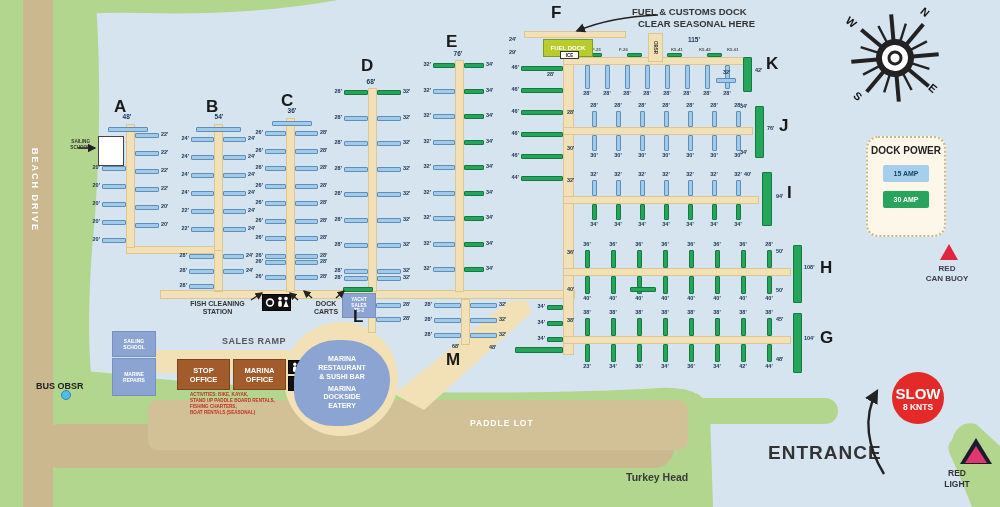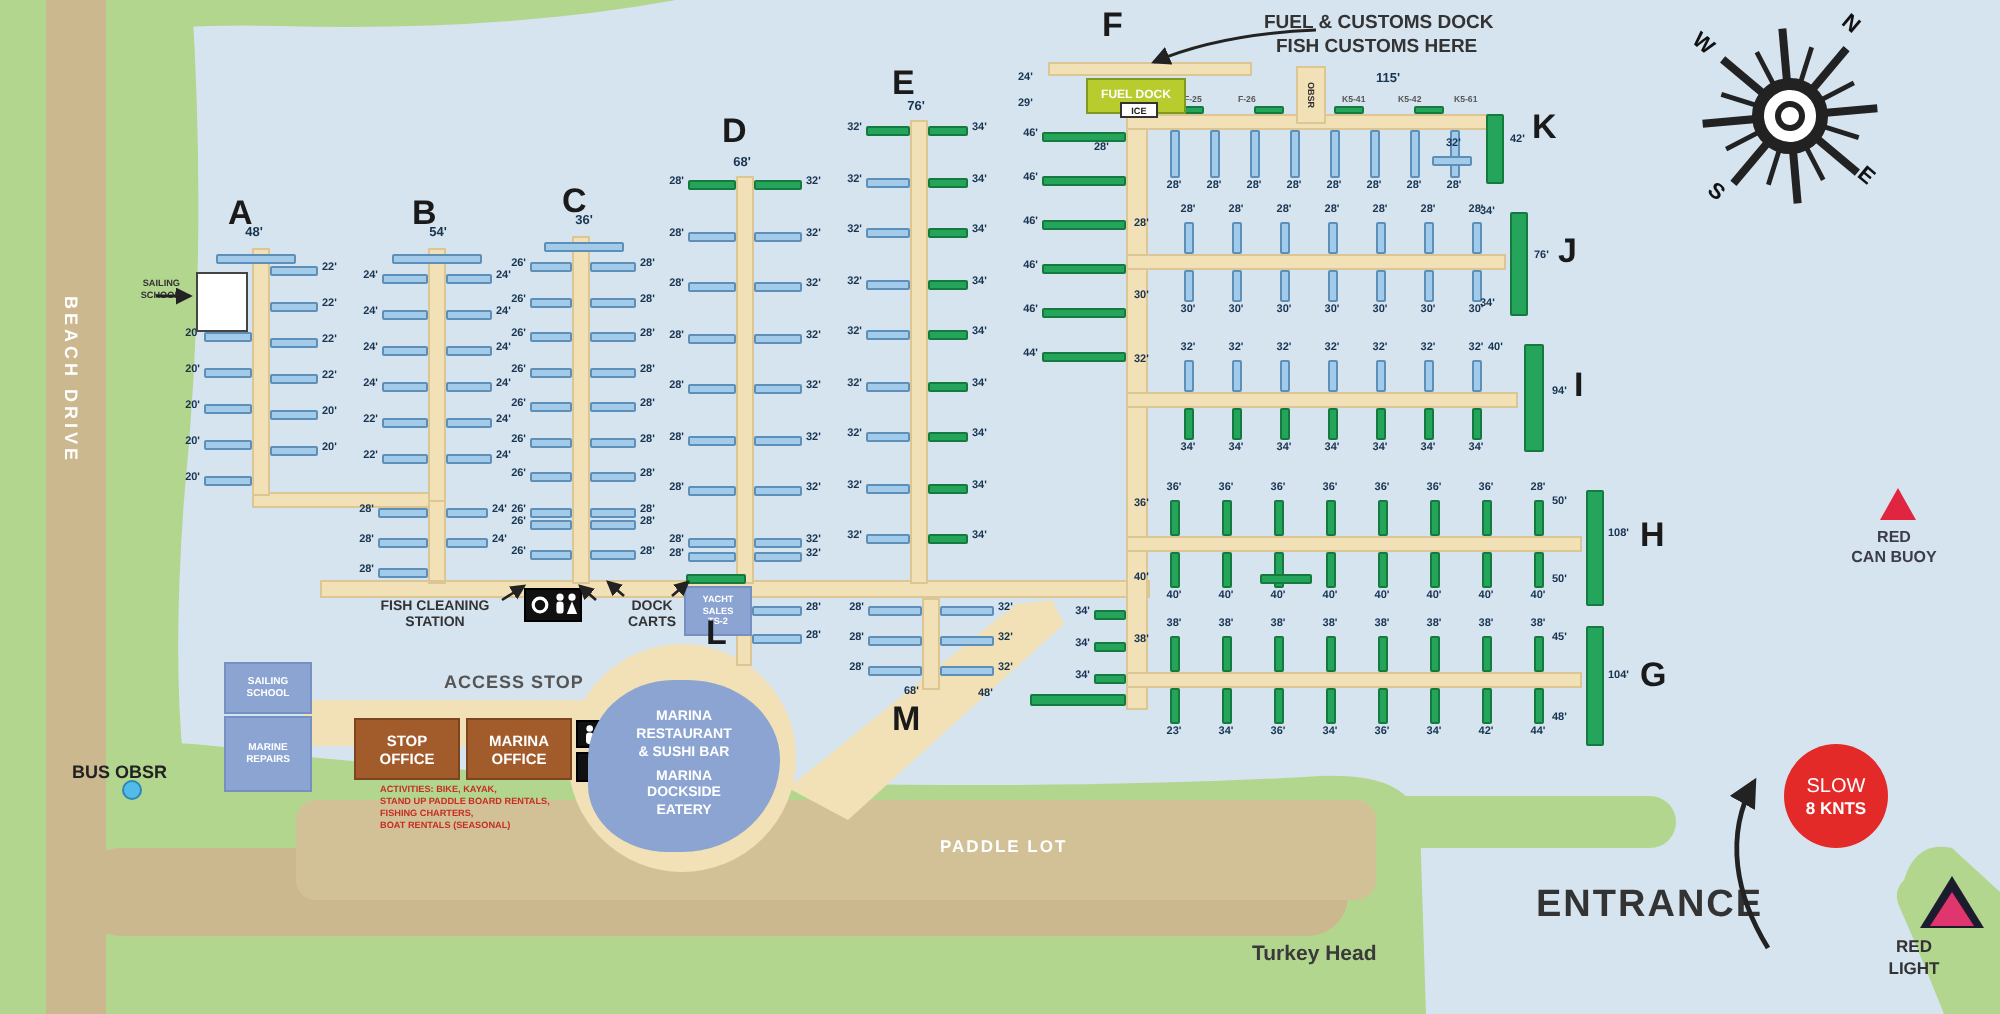--- a/index.html
+++ b/index.html
@@ -45,27 +45,27 @@
     <rect x="40" y="424" rx="20" width="634" height="44" fill="#cbb88f"></rect>
     <rect x="148" y="400" rx="10" width="540" height="50" fill="#d2c197"></rect>
     <circle cx="341" cy="379" r="57" fill="#f2e1b6"></circle>
     <path d="M394,394 L508,302 L526,300 L532,312 L424,410 Z" fill="#f2e1b6"></path>
     <rect x="152" y="350" rx="4" width="168" height="23" fill="#f2e1b6"></rect>
   </svg>
 
   <div class="txt vtext" style="left:30px;top:148px;font-size:9px;font-weight:bold;color:#fff;letter-spacing:2px;">BEACH DRIVE</div>
   <div class="txt" style="left:36px;top:381px;font-size:9px;font-weight:800;color:#222;">BUS OBSR</div>
   <div class="bld" style="left:61px;top:390px;width:10px;height:10px;border-radius:50%;background:#53bbe8;border:1px solid #2a88b8;"></div>
-  <div class="txt" style="left:222px;top:336px;font-size:9px;font-weight:bold;color:#555;letter-spacing:.5px;">ACCESS STOP</div>
+  <div class="txt" style="left:222px;top:336px;font-size:9px;font-weight:bold;color:#555;letter-spacing:.5px;">SALES RAMP</div>
   <div class="txt" style="left:470px;top:419px;font-size:8.5px;font-weight:800;color:#fff;letter-spacing:1px;">PADDLE LOT</div>
   <div class="txt" style="left:626px;top:471px;font-size:10.5px;font-weight:600;color:#3a3a3a;">Turkey Head</div>
   <div class="txt" style="left:768px;top:442px;font-size:19px;font-weight:600;color:#333;letter-spacing:1px;">ENTRANCE</div>
 
   <div class="txt" style="left:632px;top:7px;font-size:9.5px;font-weight:800;color:#333;">FUEL &amp; CUSTOMS DOCK</div>
-  <div class="txt" style="left:638px;top:19px;font-size:9.5px;font-weight:800;color:#333;">FISH CUSTOMS HERE</div>
+  <div class="txt" style="left:638px;top:19px;font-size:9.5px;font-weight:800;color:#333;">CLEAR SEASONAL HERE</div>
 
   <div class="txt" style="left:175px;top:300px;width:85px;text-align:center;font-size:7px;font-weight:800;color:#333;white-space:normal;">
     <span>FISH CLEANING</span><br>
     <span>STATION</span>
   </div>
   <div class="txt" style="left:303px;top:300px;width:46px;text-align:center;font-size:7px;font-weight:800;color:#333;white-space:normal;">
     <span>DOCK</span><br>
     <span>CARTS</span>
   </div>
   <div class="bld blackbox" style="left:262px;top:294px;width:29px;height:17px;gap:1px;">
@@ -147,20 +147,25 @@
   <div class="bld ctr" style="left:543px;top:39px;width:50px;height:18px;background:#b8cc2e;border:1px solid #7f9a1f;color:#fff;font-weight:800;font-size:6px;">
     <span>FUEL DOCK</span>
   </div>
   <div class="bld ctr" style="left:560px;top:51px;width:19px;height:8px;background:#fff;border:1px solid #333;color:#222;font-weight:800;font-size:4.6px;z-index:6;">
     <span>ICE</span>
   </div>
   <div class="bld ctr pier" style="left:648px;top:33px;width:15px;height:29px;z-index:4;">
     <span class="vtext" style="font-size:4.5px;font-weight:800;color:#333;">OBSR</span>
   </div>
 
+  <div class="legend">
+    <div class="ttl">DOCK POWER</div>
+    <div class="sw" id="sw0" style="background: rgb(166, 207, 236); color: rgb(23, 69, 107);">15 AMP</div>
+    <div class="sw" id="sw1" style="background: rgb(41, 164, 92); color: rgb(255, 255, 255);">30 AMP</div>
+  </div>
 
   <svg style="position:absolute;left:842px;top:5px;z-index:5;" width="106" height="106" viewBox="0 0 106 106">
     <g transform="translate(53,53) rotate(40)">
       <g stroke="#222" stroke-width="4">
         <line y1="-44" y2="44"></line>
         <line x1="-44" x2="44"></line>
         <line x1="-31" y1="-31" x2="31" y2="31"></line>
         <line x1="-31" y1="31" x2="31" y2="-31"></line>
       </g>
       <g stroke="#222" stroke-width="2.4">
@@ -178,21 +183,21 @@
   <div class="txt" style="left:854px;top:90px;font-size:11px;font-weight:800;color:#111;transform:rotate(40deg);">S</div>
   <div class="txt" style="left:846px;top:16px;font-size:11px;font-weight:800;color:#111;transform:rotate(40deg);">W</div>
 
   <div class="tri" style="left:940px;top:244px;border-left:9px solid transparent;border-right:9px solid transparent;border-bottom:16px solid #e02540;"></div>
   <div class="txt" style="left:916px;top:264px;width:62px;text-align:center;font-size:8px;font-weight:800;color:#3c3c4e;white-space:normal;line-height:1.3;">
     <span>RED</span><br>
     <span>CAN BUOY</span>
   </div>
 
   <div class="bld ctr" style="left:892px;top:372px;width:52px;height:52px;border-radius:50%;background:#e42a28;color:#fff;z-index:6;">
-    <span style="font-size:10px;font-weight:400;">SLOW</span>
+    <span style="font-size:15px;font-weight:700;">SLOW</span>
     <span style="font-size:8.5px;font-weight:600;">8 KNTS</span>
   </div>
 
   <div class="tri" style="left:960px;top:438px;border-left:16px solid transparent;border-right:16px solid transparent;border-bottom:26px solid #1c1c2e;z-index:6;"></div>
   <div class="tri" style="left:965px;top:446px;border-left:11px solid transparent;border-right:11px solid transparent;border-bottom:17px solid #e0366e;z-index:6;"></div>
   <div class="txt" style="left:928px;top:468px;width:58px;text-align:center;font-size:8.5px;font-weight:800;color:#333;white-space:normal;line-height:1.25;z-index:6;">
     <span>RED</span><br>
     <span>LIGHT</span>
   </div>
 

